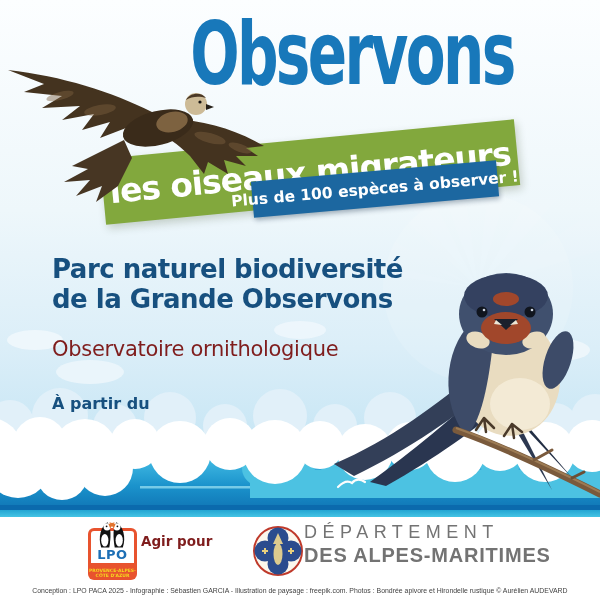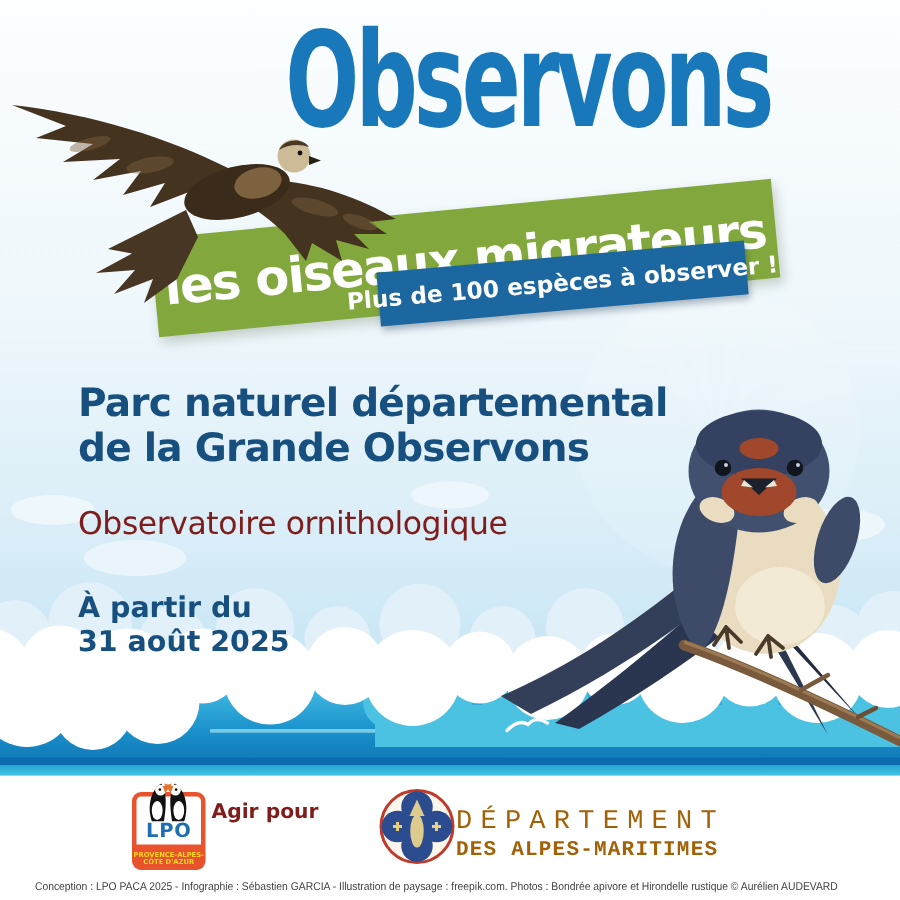--- a/index.html
+++ b/index.html
@@ -20,21 +20,21 @@
   .badge{left:252px;top:171px;width:246px;height:36px;background:#1c67a0;z-index:4;
          transform:rotate(-5deg);display:flex;align-items:center;justify-content:center;
          box-shadow:1px 3px 5px rgba(0,30,60,.3);}
   .badge-text{color:#fff;font-size:15.5px;font-weight:bold;white-space:nowrap;}
 
   
   .heading{left:52px;top:254px;z-index:2;color:#17507f;font-size:26px;font-weight:bold;
            line-height:1.17;letter-spacing:-.5px;}
   .subheading{left:52px;top:336px;z-index:2;color:#7f1d1d;font-size:21px;line-height:1.25;
               letter-spacing:-.3px;}
-  .date{left:52px;top:394px;z-index:2;color:#17507f;font-size:19px;font-weight:bold;line-height:1.22;}
+  .date{left:52px;top:394px;z-index:2;color:#17507f;font-size:16px;font-weight:bold;line-height:1.22;}
 
   
   .bg-svg{left:0;top:0;z-index:0;}
   .swallow-svg{left:328px;top:252px;z-index:1;}
   .buzzard-svg{left:0;top:48px;z-index:5;}
 
   
   .footer{left:0;top:510px;width:600px;height:90px;z-index:6;}
   .footer-sep{position:absolute;top:0;left:0;width:100%;height:7px;
               background:linear-gradient(180deg,#23a5d2,#45c4e4);}
@@ -48,26 +48,26 @@
                font-size:13px;font-weight:bold;color:#1d6fb5;letter-spacing:.5px;}
   .lpo-region{position:absolute;left:0;bottom:1px;width:100%;text-align:center;
               font-size:4.5px;line-height:1.25;font-weight:bold;color:#f5d71e;}
   .puffins{position:absolute;left:6px;top:-9px;}
 
   .tagline{position:absolute;left:141px;top:24px;font-size:13.5px;font-weight:bold;
            color:#7f1d1d;line-height:1.15;}
 
   .emblem{position:absolute;left:252px;top:14px;}
 
-  .dept{position:absolute;left:304px;top:28px;color:#a16207;
-        font-family:Liberation Mono, monospace;}
+  .dept{position:absolute;left:304px;top:12px;color:#737373;
+        font-family:Liberation Sans, sans-serif;}
   .dept1{font-size:18px;letter-spacing:5.5px;font-weight:500;white-space:nowrap;}
-  .dept2{font-size:14px;letter-spacing:.8px;font-weight:bold;margin-top:1px;white-space:nowrap;}
-
-  .credits{position:absolute;left:0;top:76px;width:600px;
+  .dept2{font-size:20px;letter-spacing:.8px;font-weight:bold;margin-top:1px;white-space:nowrap;}
+
+  .credits{position:absolute;left:0;top:76px;width:600px;text-align:center;
            font-family:"Liberation Sans",sans-serif;font-size:7.5px;color:#3f3f3f;}
   .credits span{display:inline-block;transform:scaleX(.92);transform-origin:center;white-space:nowrap;}
 </style>
 </head>
 <body>
 
 <svg class="abs bg-svg" width="600" height="600" viewBox="0 0 600 600">
   <defs>
     <linearGradient id="sky" x1="0" y1="0" x2="0" y2="1">
       <stop offset="0" stop-color="#fcfeff"></stop>
@@ -227,31 +227,30 @@
 
 <div class="abs banner">
   <span class="banner-text">les oiseaux migrateurs</span>
 </div>
 
 <div class="abs badge">
   <span class="badge-text">Plus de 100 espèces à observer !</span>
 </div>
 
 <div class="abs heading">
-  <div>Parc naturel départemental</div>
+  <div>Parc naturel biodiversité</div>
   <div>de la Grande Observons</div>
 </div>
 
 <div class="abs subheading">
   <div>Observatoire ornithologique</div>
 </div>
 
 <div class="abs date">
   <div>À partir du</div>
-  <div>31 août 2025</div>
 </div>
 
 <div class="abs footer">
   <div class="footer-sep"></div>
   <div class="footer-white"></div>
 
   <div class="lpo-square">
     <div class="lpo-white"></div>
     <svg class="puffins" width="36" height="30" viewBox="0 0 40 30">
       <g>

